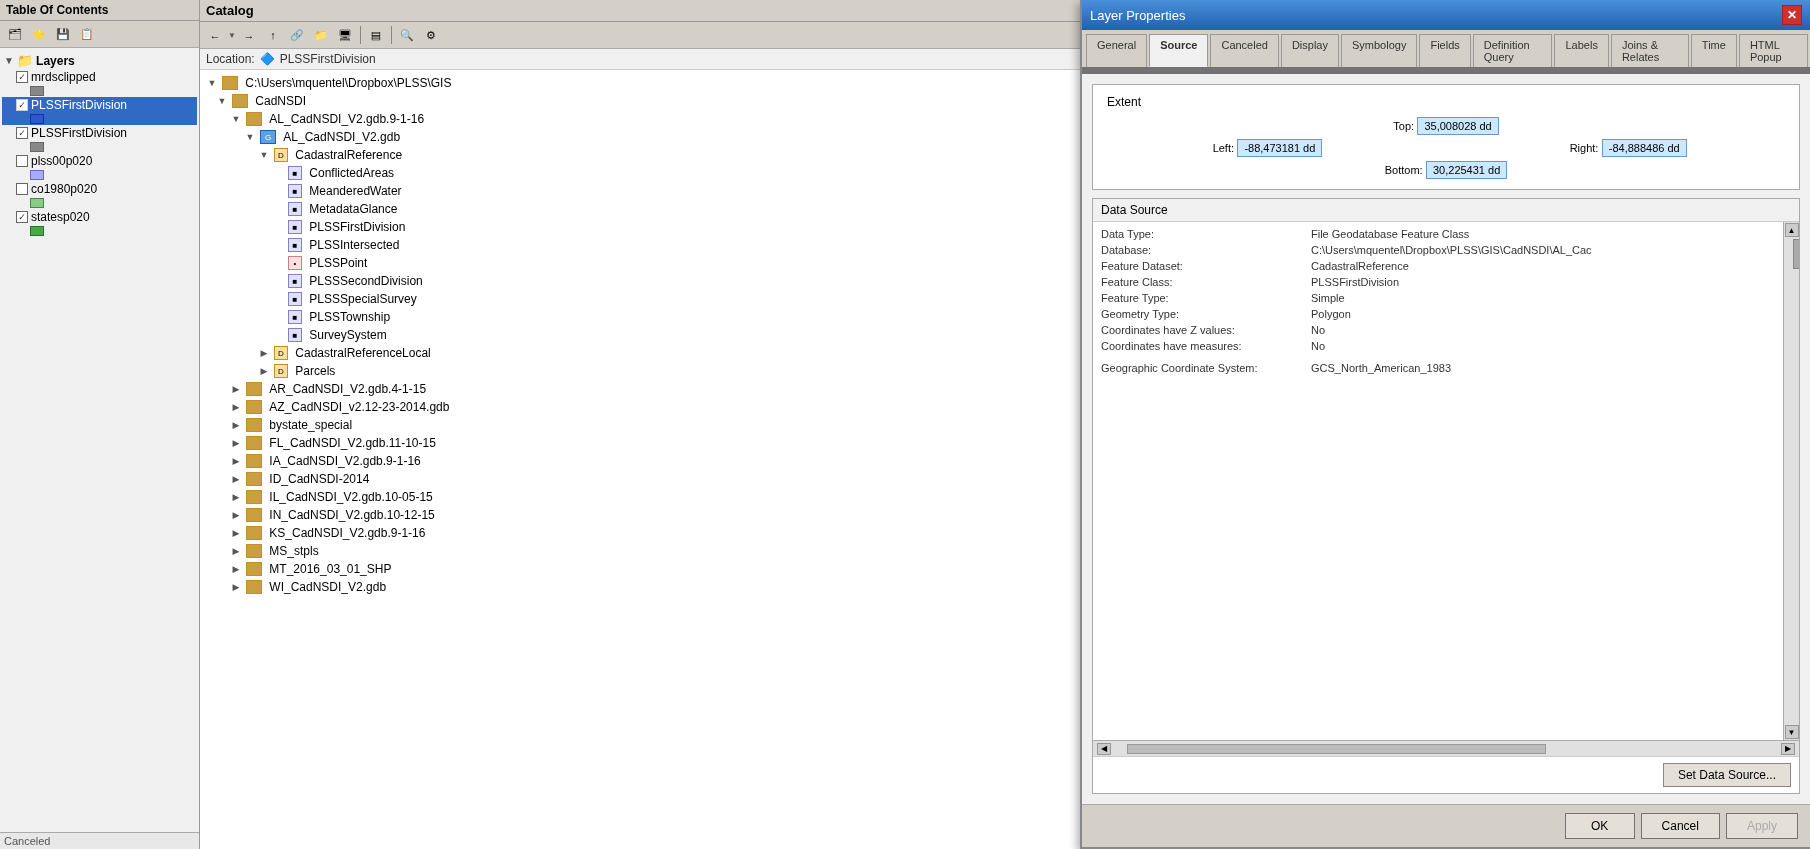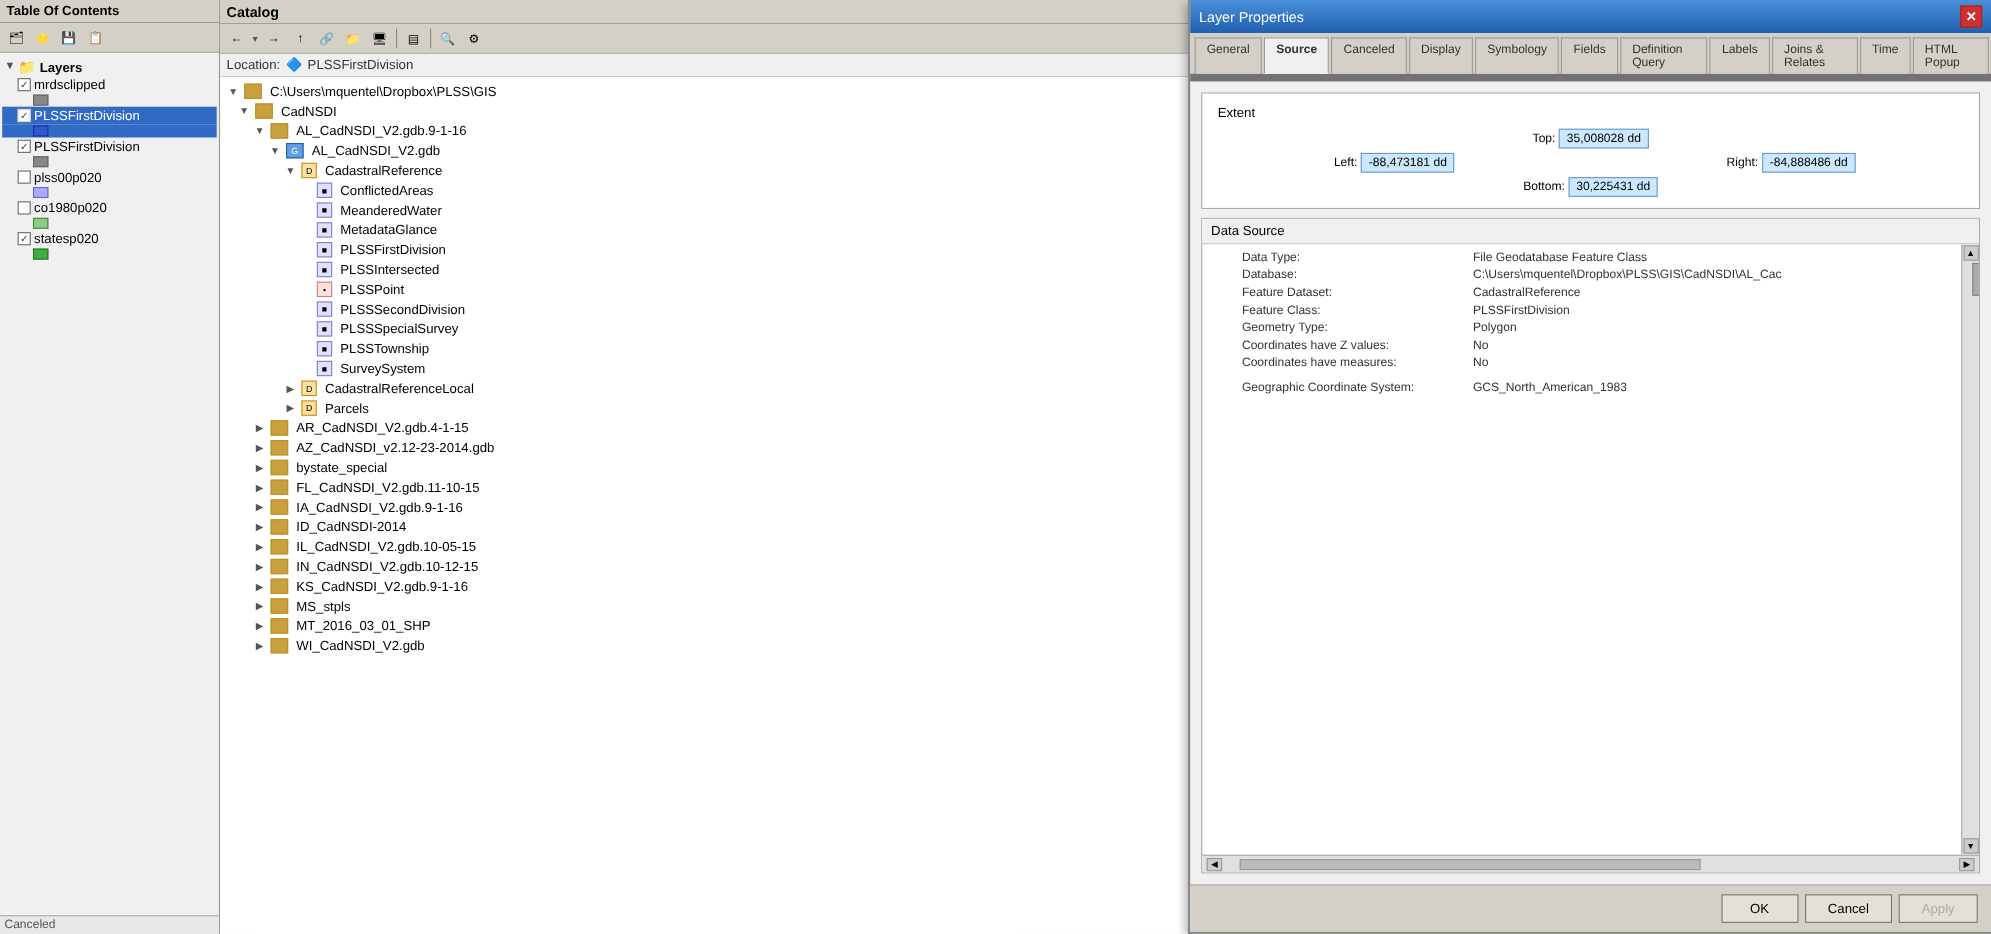--- a/index.html
+++ b/index.html
@@ -379,21 +379,20 @@
     }
     .ds-row {
       display: flex;
       padding: 2px 4px;
       font-size: 11px;
     }
     .ds-key {
       width: 210px;
       min-width: 210px;
       color: #333;
-      margin-left: 28px;
     }
     .ds-val {
       color: #333;
       flex: 1;
     }
     .datasource-scrollbar {
       width: 16px;
       background: #e0e0e0;
       border-left: 1px solid #aaa;
       display: flex;
@@ -789,20 +788,24 @@
               </div>
               <div class="ds-row">
                 <span class="ds-key">Feature Dataset:</span>
                 <span class="ds-val">CadastralReference</span>
               </div>
               <div class="ds-row">
                 <span class="ds-key">Feature Class:</span>
                 <span class="ds-val">PLSSFirstDivision</span>
               </div>
               <div class="ds-row">
+                <span class="ds-key">Feature Type:</span>
+                <span class="ds-val">Simple</span>
+              </div>
+              <div class="ds-row">
                 <span class="ds-key">Geometry Type:</span>
                 <span class="ds-val">Polygon</span>
               </div>
               <div class="ds-row">
                 <span class="ds-key">Coordinates have Z values:</span>
                 <span class="ds-val">No</span>
               </div>
               <div class="ds-row">
                 <span class="ds-key">Coordinates have measures:</span>
                 <span class="ds-val">No</span>
@@ -819,20 +822,23 @@
               </div>
               <div style="width:14px; height:14px; background:#ccc; border:1px solid #999; margin-bottom:1px; display:flex; align-items:center; justify-content:center; font-size:8px; cursor:pointer;">▼</div>
             </div>
           </div>
           <div class="h-scroll-bar">
             <div style="width:14px; height:12px; background:#ccc; border:1px solid #999; display:flex; align-items:center; justify-content:center; font-size:8px; cursor:pointer;">◀</div>
             <div class="h-scroll-thumb"></div>
             <div style="flex:1;"></div>
             <div style="width:14px; height:12px; background:#ccc; border:1px solid #999; display:flex; align-items:center; justify-content:center; font-size:8px; cursor:pointer;">▶</div>
           </div>
+          <div class="set-datasource-row">
+            <button class="btn">Set Data Source...</button>
+          </div>
         </div>
       </div>
 
       <div class="dialog-footer">
         <button class="footer-btn">OK</button>
         <button class="footer-btn">Cancel</button>
         <button class="footer-btn disabled">Apply</button>
       </div>
     </div>
   </div>

